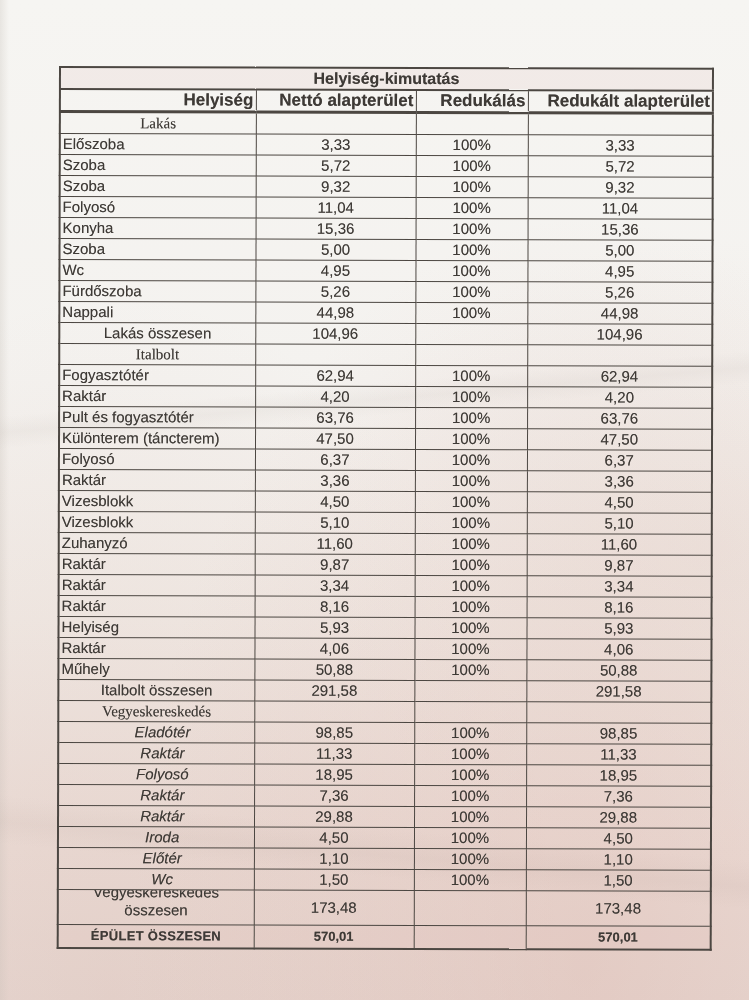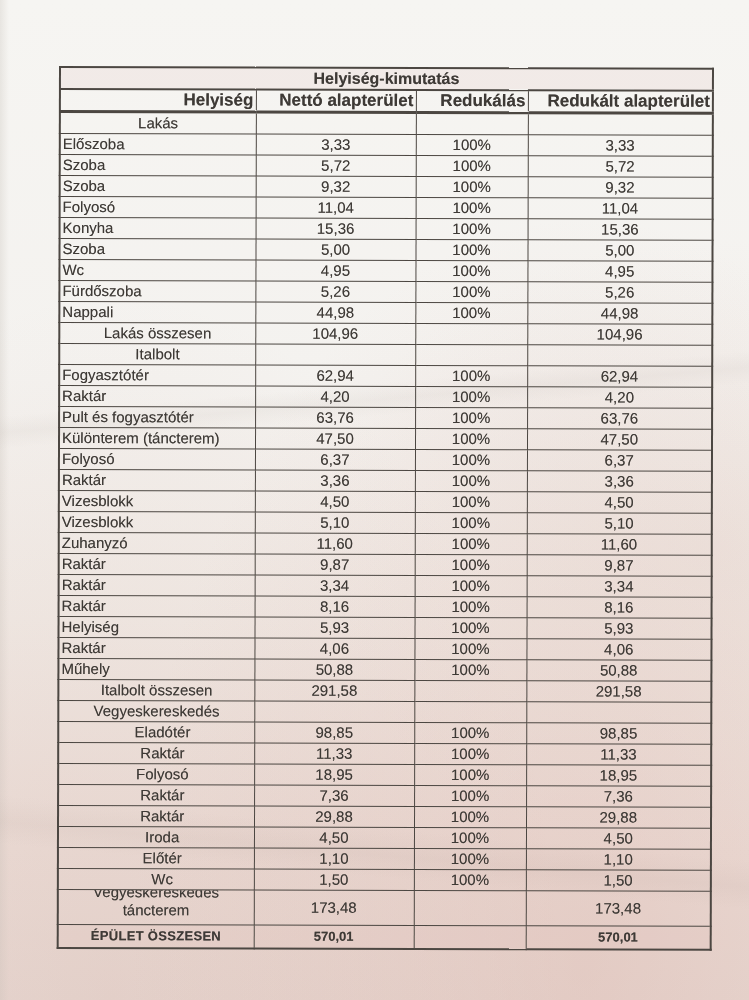--- a/index.html
+++ b/index.html
@@ -70,23 +70,24 @@
   }
   tr.header-row th {
     font-weight: bold;
     font-size: 17px;
     text-align: right;
     border-bottom-width: 3px;
   }
   td.sec-name {
     font-weight: bold;
     text-align: center;
+    font-family: Liberation Serif, serif;
   }
   td.name { text-align: left; padding-left: 5px; }
-  td.name.center { text-align: center; padding-left: 14px; }
+  td.name.center { text-align: center; padding-left: 14px; font-style: italic; }
   td.num { text-align: center; }
   tr.total-row td { font-weight: normal; }
   td.total-label { font-weight: bold; text-align: center; }
   tr.two-line td { height: 34px; }
   .tot-wrap {
     overflow: hidden;
     height: 34px;
     display: flex;
     flex-direction: column;
     justify-content: flex-start;
@@ -347,21 +348,21 @@
           <tr>
             <td class="name center">Wc</td>
             <td class="num">1,50</td>
             <td class="num">100%</td>
             <td class="num">1,50</td>
           </tr>
           <tr class="total-row two-line">
             <td class="total-label">
               <div class="tot-wrap">
                 <span class="line1">Vegyeskereskedés</span>
-                <span class="line2">táncterem</span>
+                <span class="line2">összesen</span>
               </div>
             </td>
             <td class="num">173,48</td>
             <td class="num"></td>
             <td class="num">173,48</td>
           </tr>
           <tr class="total-row grand-row">
             <td class="total-label">ÉPÜLET ÖSSZESEN</td>
             <td class="num">570,01</td>
             <td class="num"></td>

